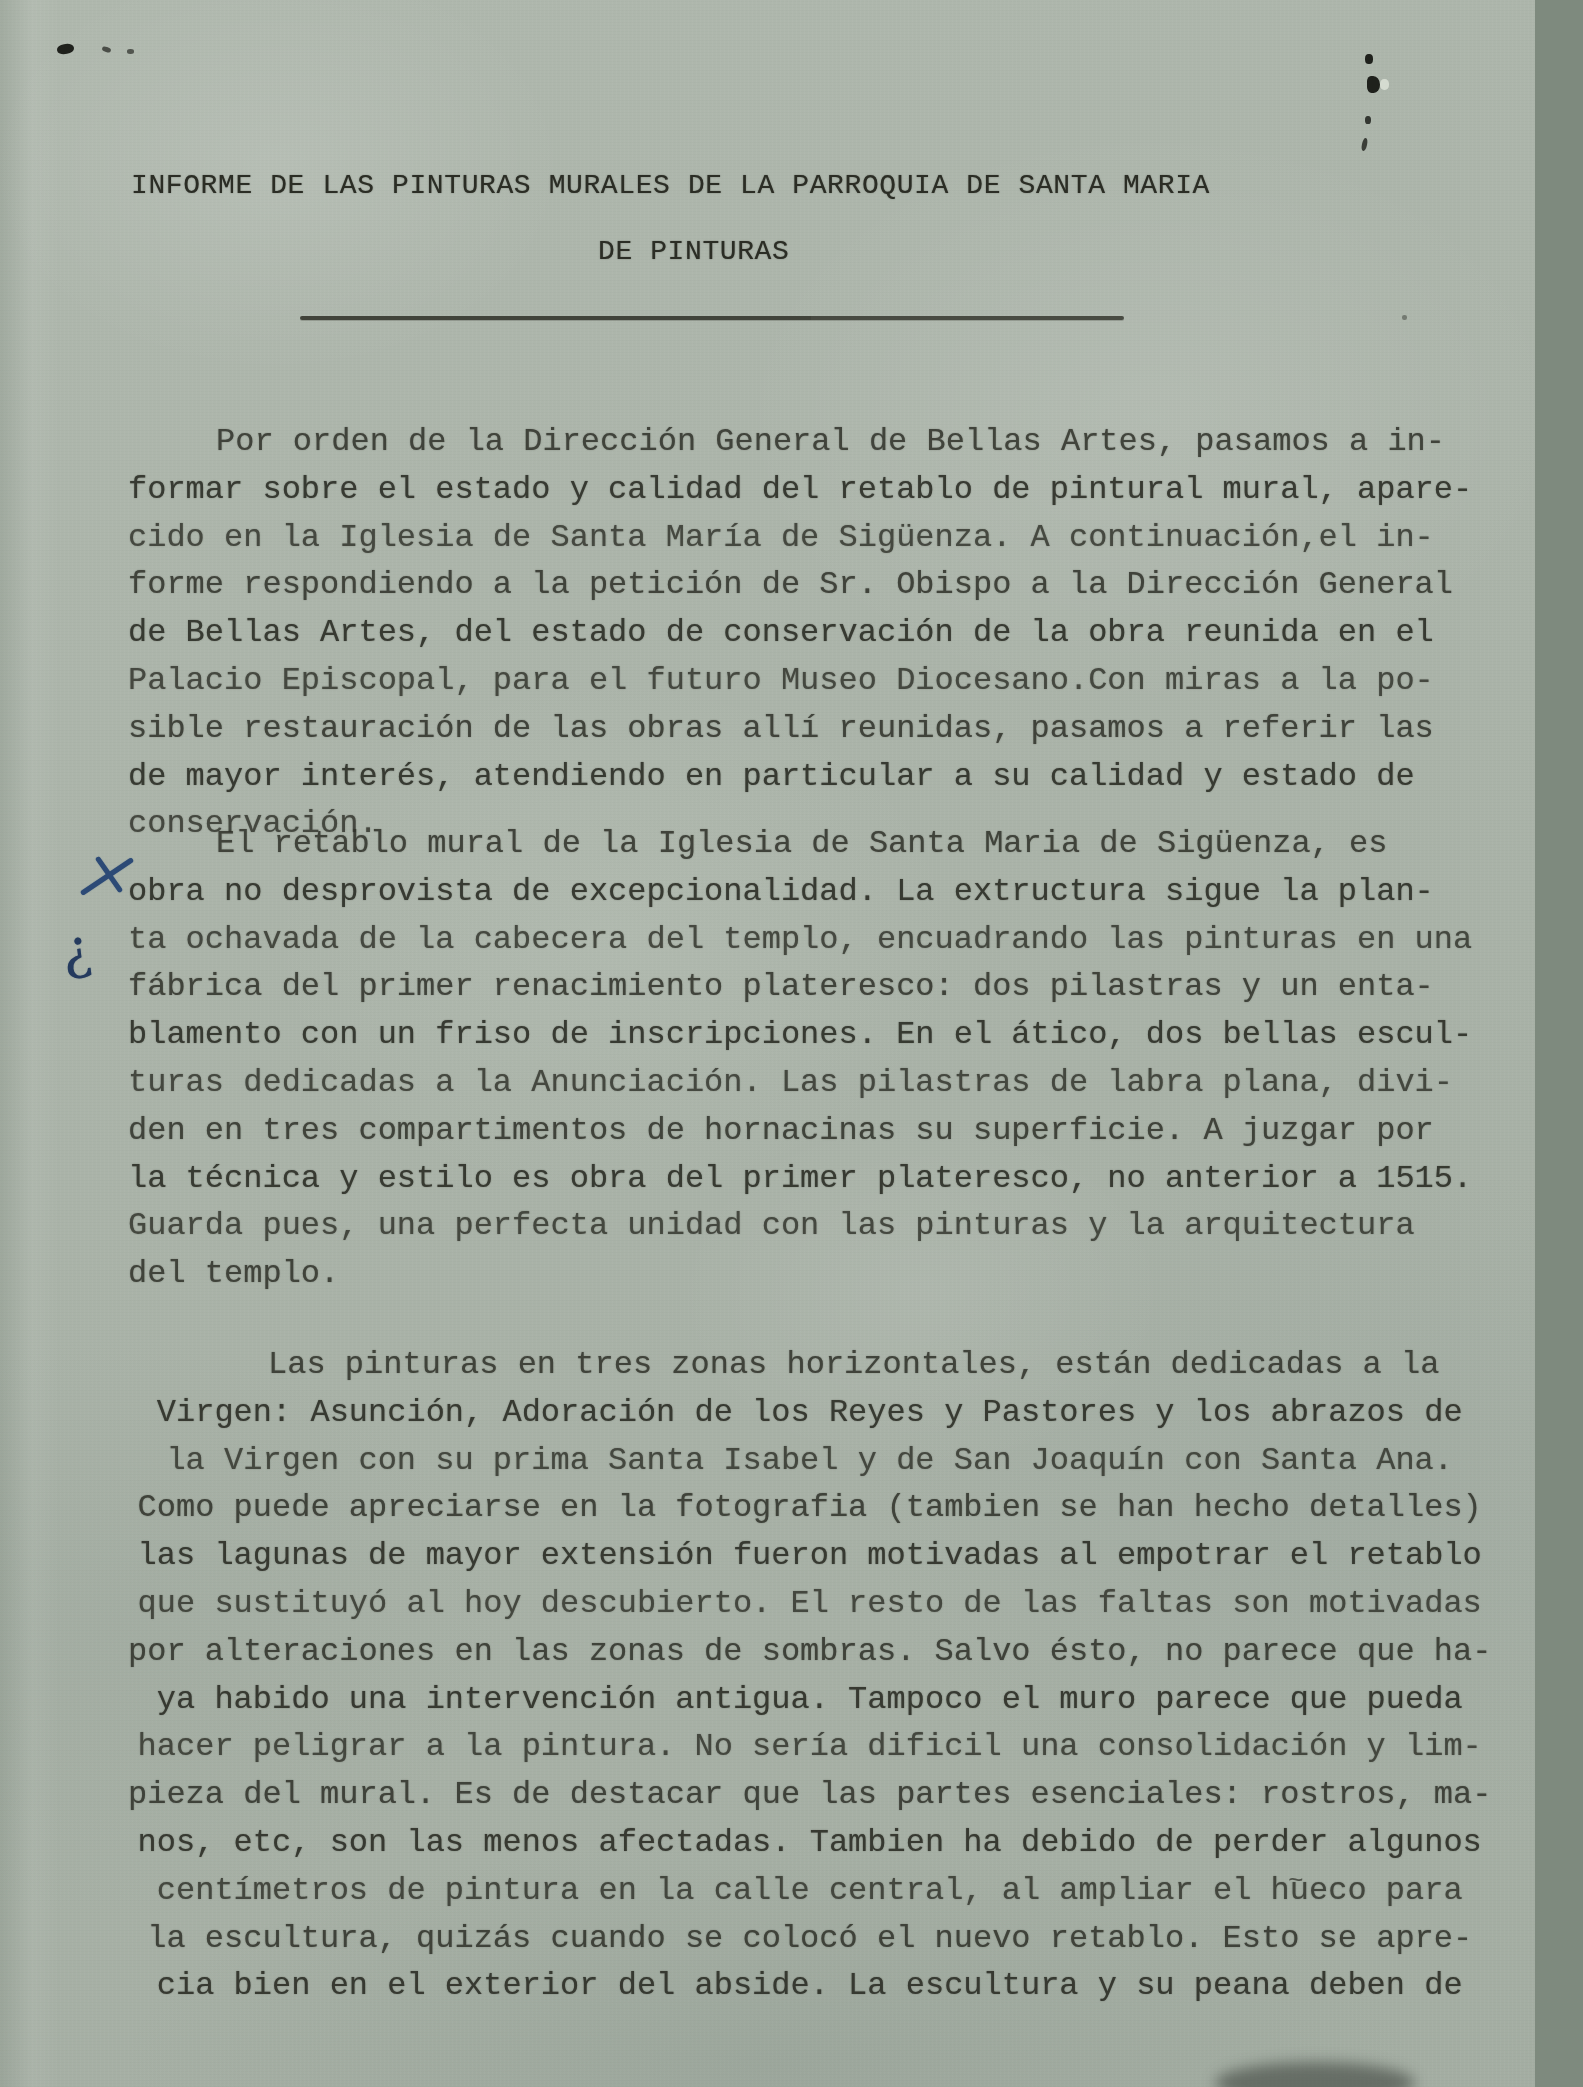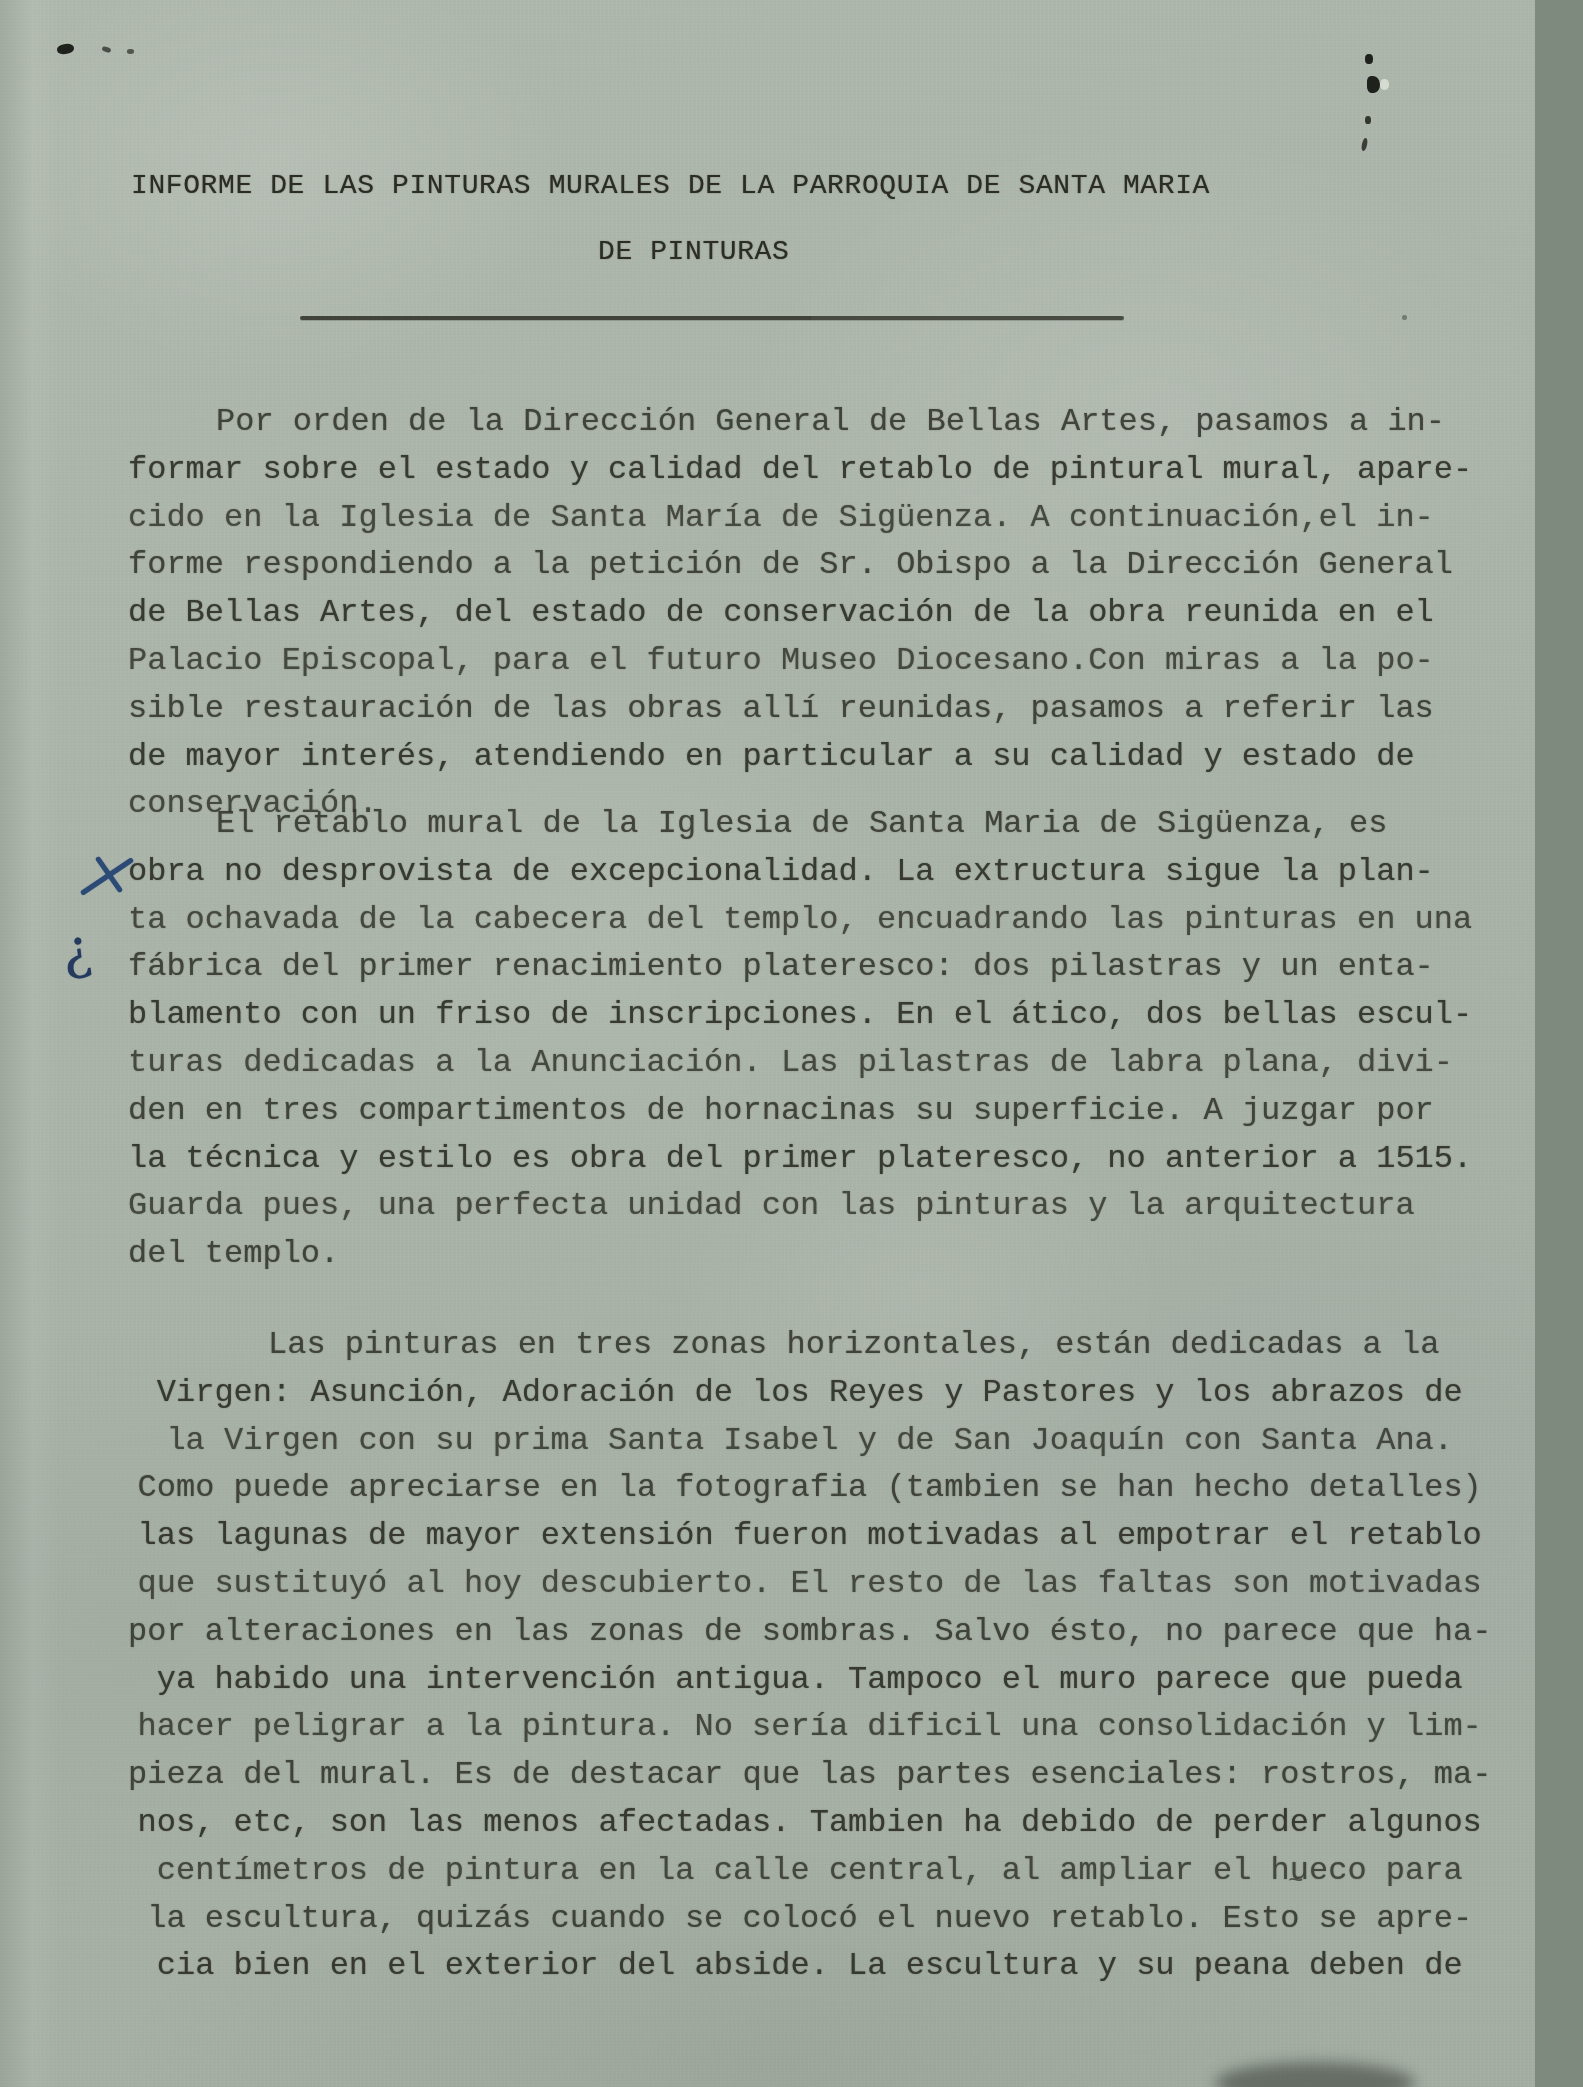--- a/index.html
+++ b/index.html
@@ -46,21 +46,21 @@
     position:absolute;
     left:128px;
     font-size:32px;
     line-height:47.8px;
     white-space:pre;
     text-shadow:0 0 1.4px rgba(44,46,38,.55);
   }
   .para-1{top:398px;}
   .para-2{top:800px;}
   .para-3{top:1321px;text-align:center;}
-  .para .line:first-child{text-indent:88px;}
+  .para .line:first-child{text-indent:88px;margin-top:20px;}
   .para .line:nth-child(3n+1){opacity:.86;}
   .para .line:nth-child(3n+2){opacity:.93;}
   .para .line:nth-child(3n)  {opacity:.82;}
   
   .xmark{position:absolute; left:78px; top:848px; width:56px; height:56px;}
   .xmark .stroke{
     position:absolute;
     background:#2c4a76;
     border-radius:3px;
     box-shadow:0 0 1px rgba(44,74,118,.7);

